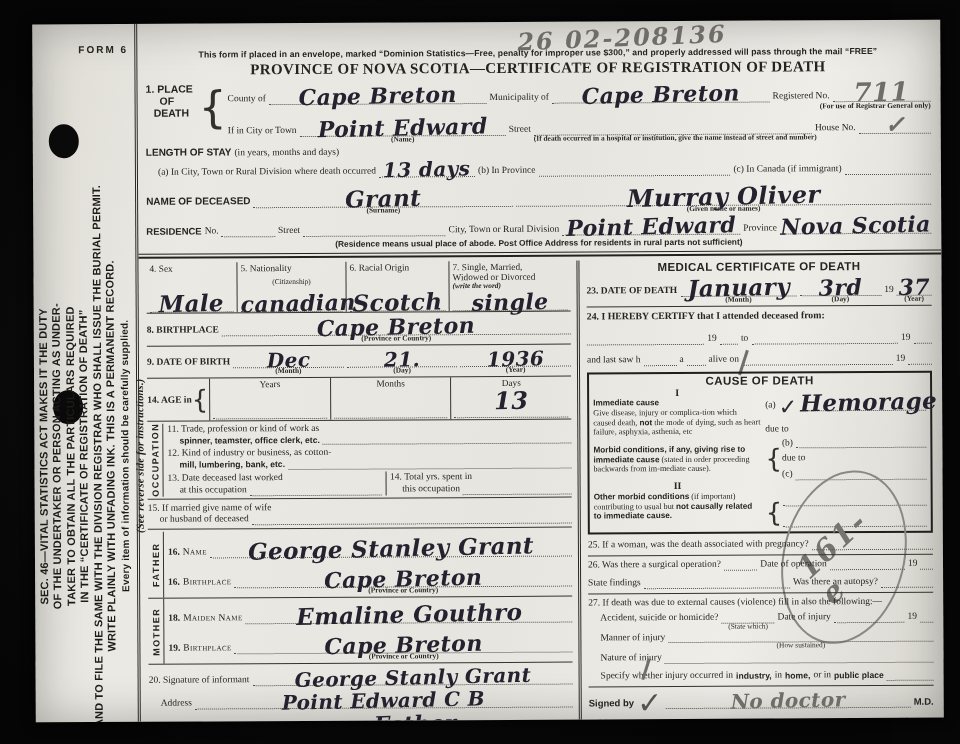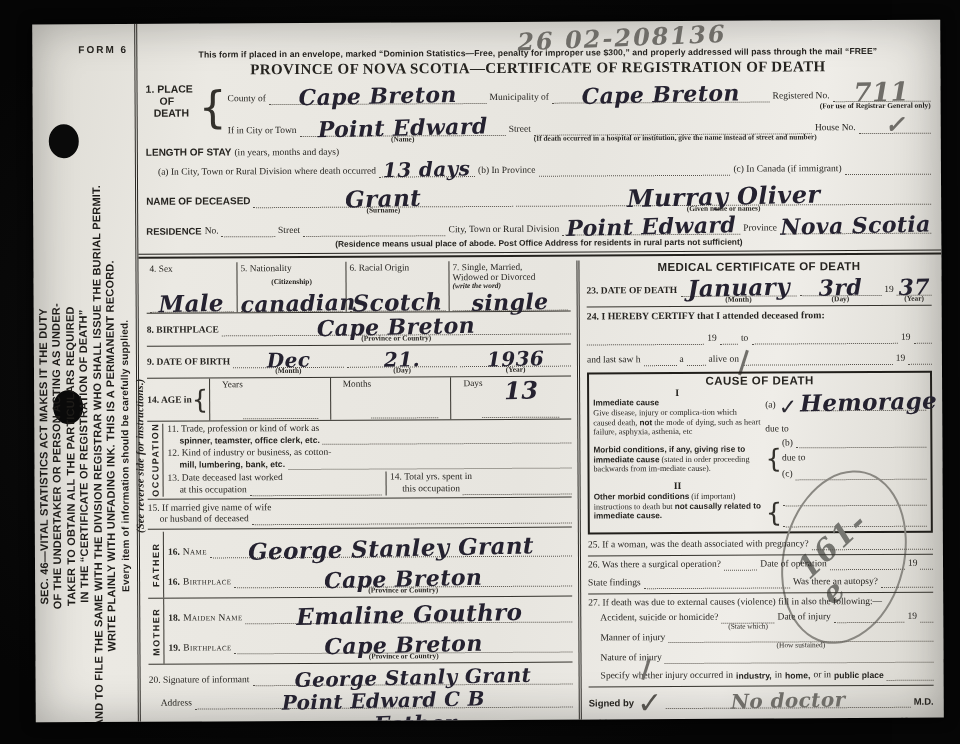--- a/index.html
+++ b/index.html
@@ -60,22 +60,22 @@
   .c47 .fill{flex:none}
   .vlabel{width:15px;flex:none;border-right:1px solid #35332d;position:relative}
   .vlabel span{position:absolute;left:50%;top:50%;transform:translate(-50%,-50%) rotate(-90deg);
                font:bold 9px "Liberation Sans",sans-serif;letter-spacing:1.5px;white-space:nowrap}
   .blk{display:flex}
   .blkc{flex:1;min-width:0;padding-left:4px}
   
   .age{display:flex;min-height:42px}
   .agel{width:62px;flex:none;font-size:9.5px;font-weight:bold;display:flex;align-items:center}
   .agegrid{flex:1;display:flex}
-  .agecell{flex:1;border-left:1px solid #35332d;display:flex;flex-direction:row;justify-content:flex-end;
-           text-align:center;padding:1px 12px;font-size:9.3px;min-width:0}
+  .agecell{flex:1;border-left:1px solid #35332d;display:flex;flex-direction:column;justify-content:flex-end;
+           text-align:center;padding:1px 3px;font-size:9.3px;min-width:0}
   
   .cause{border:2px solid #211f1b;margin-top:3px;position:relative;padding:1px 4px 4px 4px}
   .causetitle{text-align:center;font:bold 11.5px "Liberation Sans",sans-serif;letter-spacing:.5px}
   .causebody{display:flex;gap:4px}
   .causeleft{width:168px;flex:none;font-size:8.2px;line-height:1.18}
   .causeleft .roman{font-family:"Liberation Serif",serif}
   .causeleft .g{font-family:"Liberation Sans",sans-serif;font-weight:bold}
   .cnum{text-align:center;font-weight:bold;font-size:10px}
   .causeright{flex:1;min-width:0;padding-top:4px}
   .smbrace{font:26px/26px "DejaVu Sans",sans-serif;color:#33312c;flex:none}
@@ -190,21 +190,21 @@
 
       <div class="colL">
 
         <div class="g47 solid">
           <div class="c47" style="width:84px;flex:none">
             <div class="hd">4. Sex</div>
             <div class="fill"><span class="hw" style="font-size:23px">Male</span></div>
           </div>
           <div class="c47" style="width:102px;flex:none">
             <div class="hd">5. Nationality</div>
-            <div class="hd" style="font-size:7.4px;text-align:center;font-weight:bold">(Citizenship)</div>
+            <div class="hd" style="font-size:7.4px;text-align:center;font-weight:normal">(Citizenship)</div>
             <div class="fill"><span class="hw" style="font-size:22px">canadian</span></div>
           </div>
           <div class="c47" style="width:96px;flex:none">
             <div class="hd">6. Racial Origin</div>
             <div class="fill"><span class="hw" style="font-size:23px">Scotch</span></div>
           </div>
           <div class="c47" style="flex:1">
             <div>
               <div class="hd">7. Single, Married,</div>
               <div class="hd">Widowed or Divorced</div>
@@ -394,21 +394,21 @@
 
         <div class="cause">
           <div class="causetitle">CAUSE OF DEATH</div>
           <div class="causebody">
             <div class="causeleft">
               <div class="cnum">I</div>
               <div class="g">Immediate cause</div>
               <div class="roman"><span>Give disease, injury or complica-tion which caused death,</span> <span class="g">not</span> <span>the mode of dying, such as heart failure, asphyxia, asthenia, etc</span></div>
               <div style="margin-top:8px"><span class="g">Morbid conditions, if any, giving rise to immediate cause</span> <span class="roman">(stated in order proceeding backwards from im-mediate cause).</span></div>
               <div class="cnum" style="margin-top:6px">II</div>
-              <div><span class="g">Other morbid conditions</span> <span class="roman">(if important) instructions to death but</span> <span class="g">not</span> <span class="g">causally related to immediate cause.</span></div>
+              <div><span class="g">Other morbid conditions</span> <span class="roman">(if important) contributing to usual but</span> <span class="g">not</span> <span class="g">causally related to immediate cause.</span></div>
             </div>
             <div class="causeright">
               <div class="line">
                     <span class="lbl">(a)</span>
                 <span class="check">✓</span>
                 <span class="fill"><span class="hw" style="font-size:23px">Hemorage</span></span>
                   </div>
               <div class="lbl" style="margin-top:12px">due to</div>
               <div class="blk" style="margin-top:2px;align-items:center">
                 <span class="smbrace">{</span>

